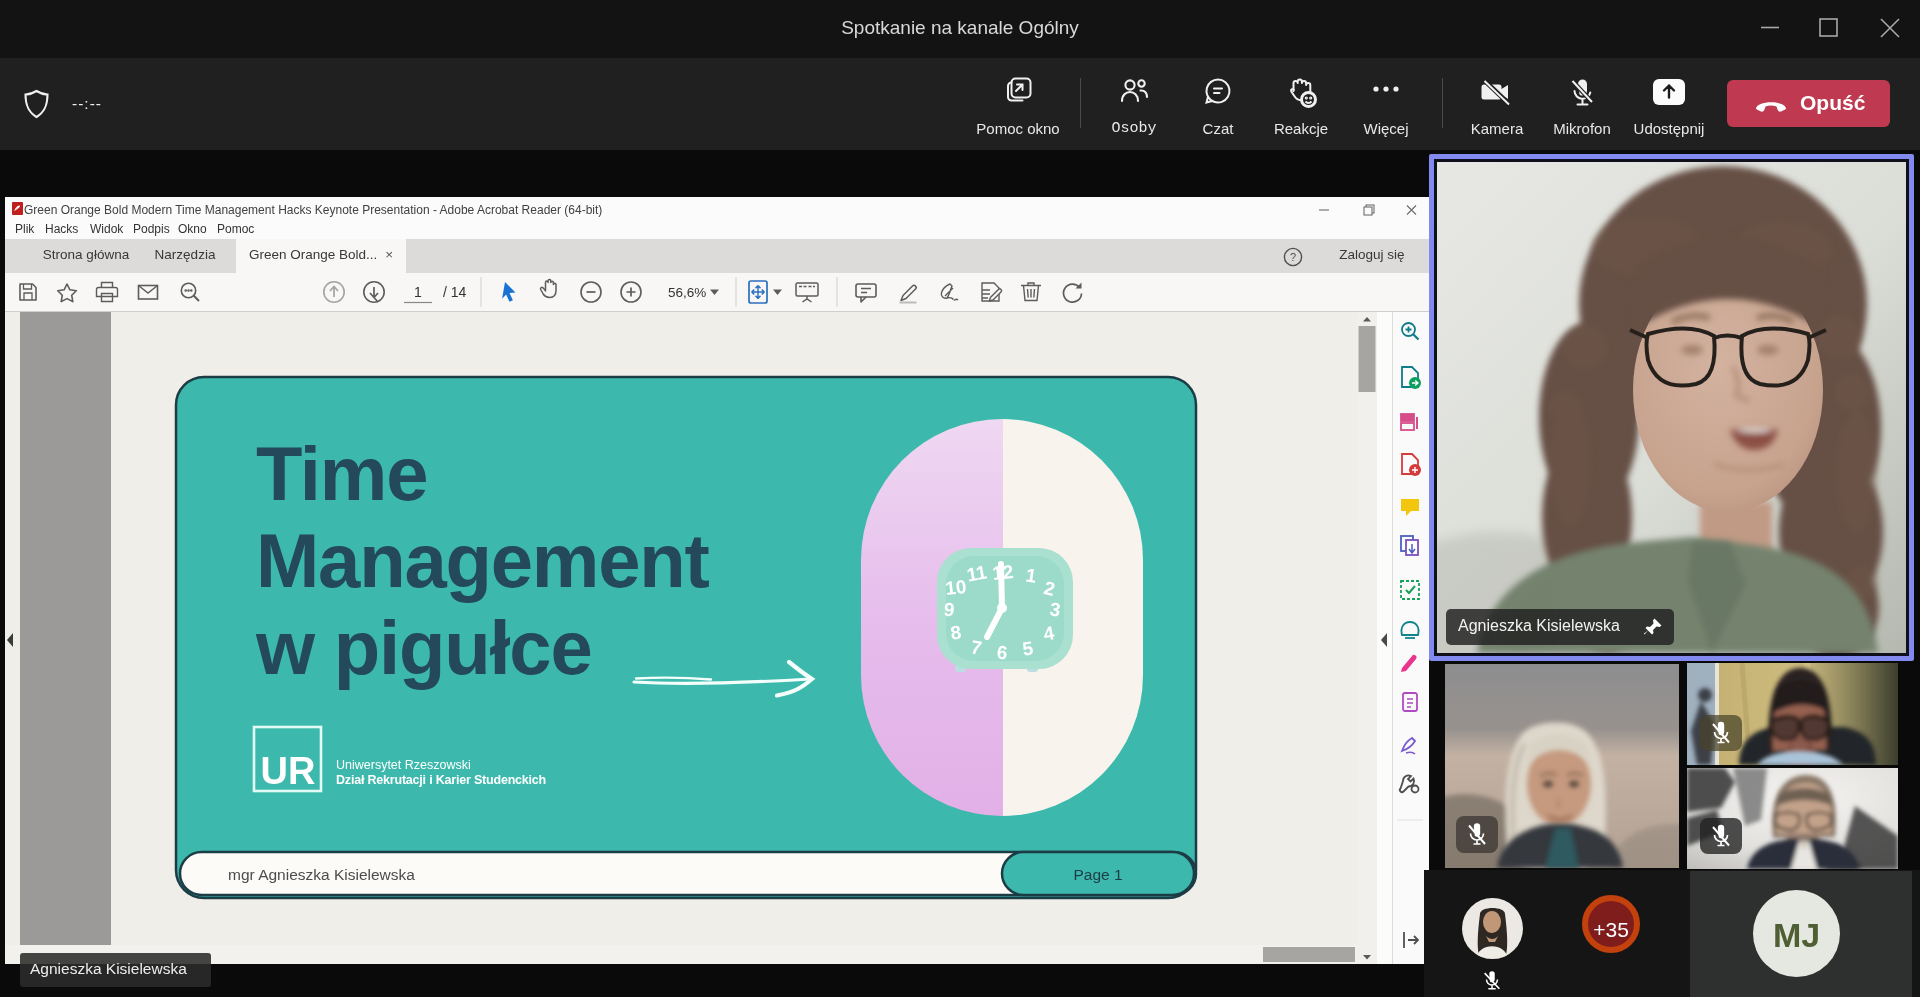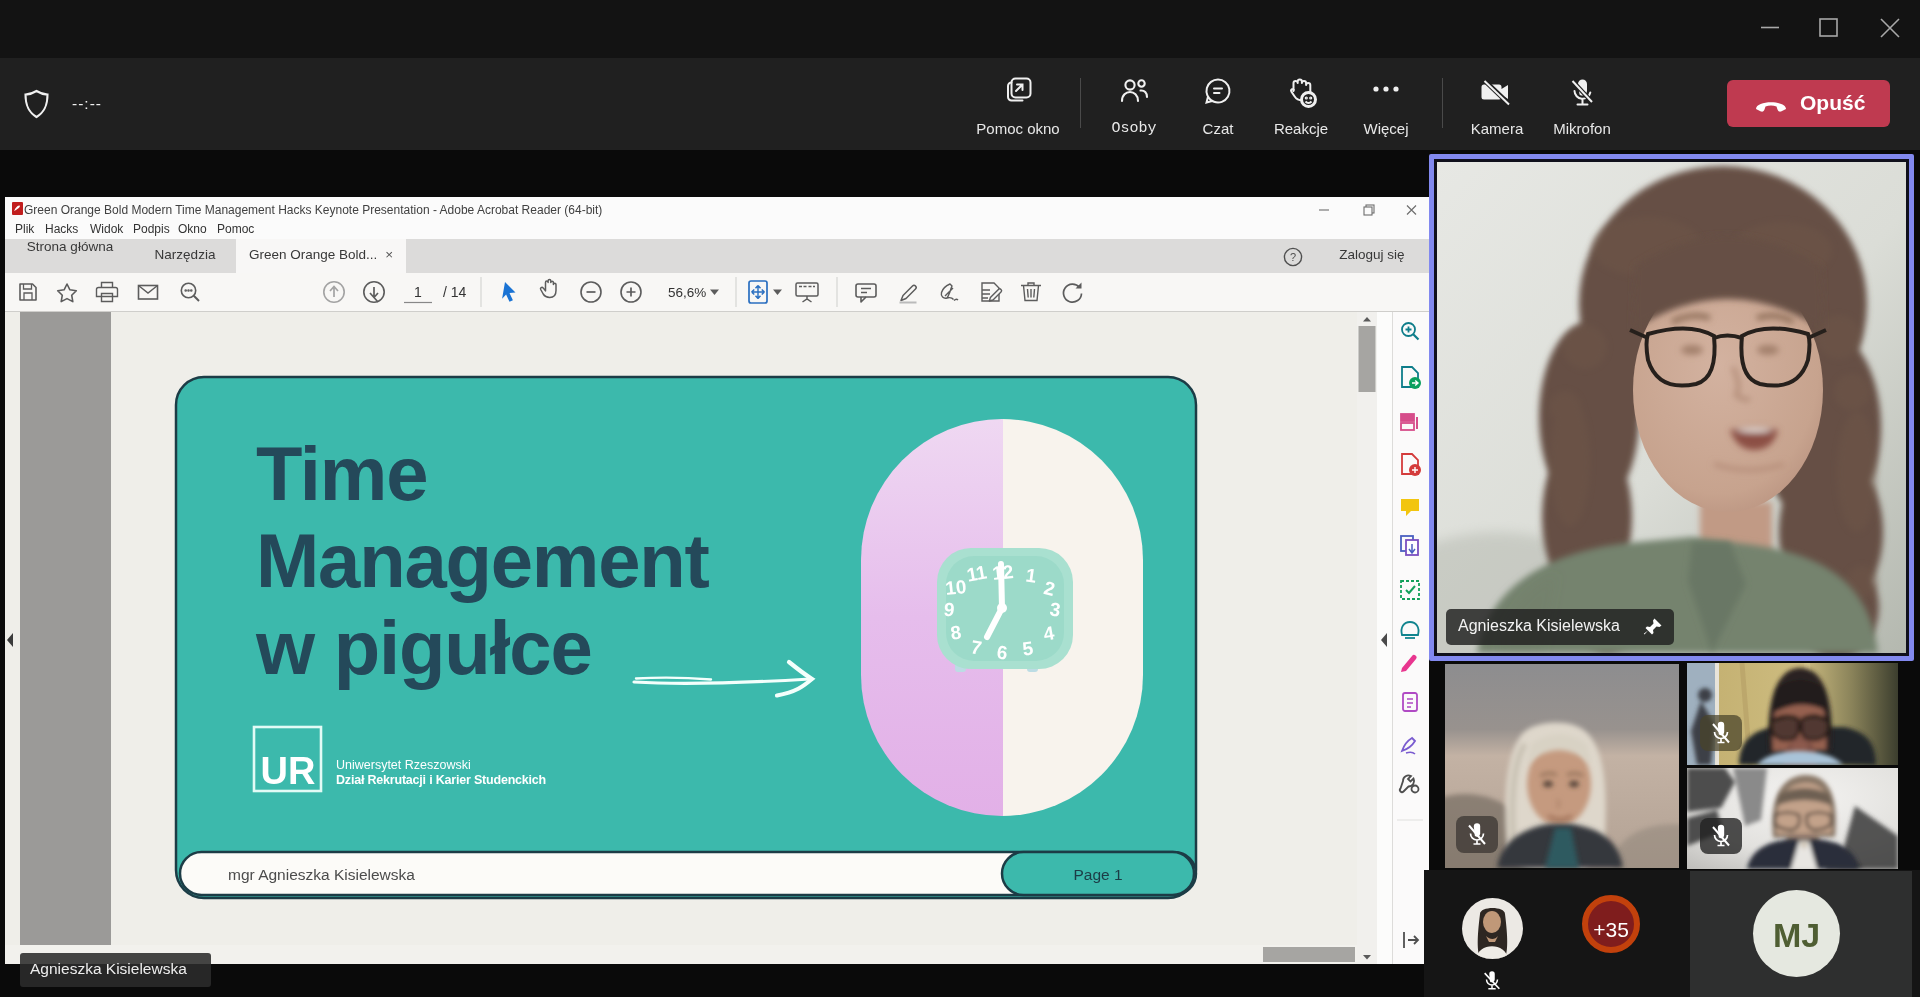--- a/index.html
+++ b/index.html
@@ -38,20 +38,21 @@
   .nametag { position:absolute; background:rgba(32,32,32,0.82); color:#f2f2f2; border-radius:5px; }
   #stage-label { z-index:6; left:20px; top:953px; width:191px; height:34px; background:rgba(43,43,43,0.88); color:#ededed; border-radius:3px; font-size:15.5px; }
   #bottom-bar { left:1424px; top:870px; width:496px; height:127px; background:#151515; }
   #mj-tile { position:absolute; left:266px; top:1px; width:222px; height:126px; background:#2e2f2f; }
 </style>
 </head>
 <body>
 <div id="root">
 
   <div class="abs" id="titlebar">
+    <div class="title">Spotkanie na kanale Ogólny</div>
     <svg class="abs" style="left:1755px;top:10px" width="150" height="36" viewBox="0 0 150 36">
       <line x1="6" y1="17.5" x2="24" y2="17.5" stroke="#a8a8a8" stroke-width="1.6"></line>
       <rect x="65" y="9" width="17" height="17" fill="none" stroke="#a8a8a8" stroke-width="1.6"></rect>
       <path d="M126 9 L144 27 M144 9 L126 27" stroke="#a8a8a8" stroke-width="1.6"></path>
     </svg>
   </div>
 
   <div class="abs" id="tb-toolbar">
     <svg class="abs" style="left:23px;top:31px" width="27" height="30" viewBox="0 0 27 30">
       <path d="M13.5 2 C17 4.2 21 5.4 24.5 5.6 C24.5 13 23.5 22 13.5 28 C3.5 22 2.5 13 2.5 5.6 C6 5.4 10 4.2 13.5 2 Z" fill="none" stroke="#f0f0f0" stroke-width="2.1"></path>
@@ -112,20 +113,27 @@
       <div class="lab">Kamera</div>
     </div>
     <div class="tbtn" style="left:1540px;width:84px;">
       <svg width="34" height="34" viewBox="0 0 34 34" fill="none" stroke="#f0f0f0" stroke-width="2">
         <path d="M13 8 a4.5 4.5 0 0 1 9 0 v7 a4.5 4.5 0 0 1 -7.5 3.4" fill="#f0f0f0" stroke="none"></path>
         <path d="M9.5 15 a8 8 0 0 0 15.8 1.5 M17.5 23.5 v5 M12.5 28.5 h10" stroke-linecap="round"></path>
         <line x1="7" y1="4.5" x2="27" y2="26" stroke="#202020" stroke-width="4.4"></line>
         <line x1="7.5" y1="5" x2="27" y2="26" stroke="#f0f0f0" stroke-width="2"></line>
       </svg>
       <div class="lab">Mikrofon</div>
+    </div>
+    <div class="tbtn" style="left:1625px;width:88px;">
+      <svg width="34" height="26" viewBox="0 0 34 26" style="top:21px">
+        <rect x="1" y="0" width="32" height="26" rx="6" fill="#fbfbfb"></rect>
+        <path d="M17 6.5 v12 M17 6.5 l-5 5 M17 6.5 l5 5" stroke="#1b1b1b" stroke-width="2.4" stroke-linecap="round" stroke-linejoin="round"></path>
+      </svg>
+      <div class="lab">Udostępnij</div>
     </div>
     <div id="opusc">
       <svg style="position:absolute;left:27px;top:16px" width="34" height="16" viewBox="0 0 34 16">
         <path d="M2 13 C2 4 32 4 32 13 L27 15.5 C25 16 24 15 23.5 13.5 L22.5 10.5 C19 9 15 9 11.5 10.5 L10.5 13.5 C10 15 9 16 7 15.5 Z" fill="#fff"></path>
       </svg>
       <div class="txt">Opuść</div>
     </div>
   </div>
 
   <div class="abs" id="stage-label">
@@ -148,21 +156,21 @@
     </div>
     <div id="acro-menu">
       <span style="left:10px">Plik</span>
         <span style="left:40px">Hacks</span>
         <span style="left:85px">Widok</span>
         <span style="left:128px">Podpis</span>
         <span style="left:173px">Okno</span>
         <span style="left:212px">Pomoc</span>
     </div>
     <div id="acro-tabs">
-      <div class="tab" style="left:0px;width:130px;">Strona główna</div>
+      <div class="tab" style="left:16px;width:130px;padding-top:8px;">Strona główna</div>
       <div class="tab" style="left:130px;width:100px;padding-top:8px;">Narzędzia</div>
       <div class="tab active" style="left:231px;width:170px;padding-top:8px;">Green Orange Bold...<span style="margin-left:8px;color:#555;">×</span></div>
       <svg style="position:absolute;left:1278px;top:8px" width="20" height="20" viewBox="0 0 20 20">
           <circle cx="10" cy="10" r="8.6" fill="none" stroke="#4f4f4f" stroke-width="1.4"></circle>
           <text x="10" y="14" font-size="11" fill="#4f4f4f" text-anchor="middle">?</text>
         </svg>
       <div class="tab" style="left:1322px;width:90px;padding-top:8px;">Zaloguj się</div>
     </div>
     <div id="acro-tools">
       <svg width="1421" height="39" viewBox="0 0 1421 39" fill="none" stroke="#5c5c5c" stroke-width="1.6">

